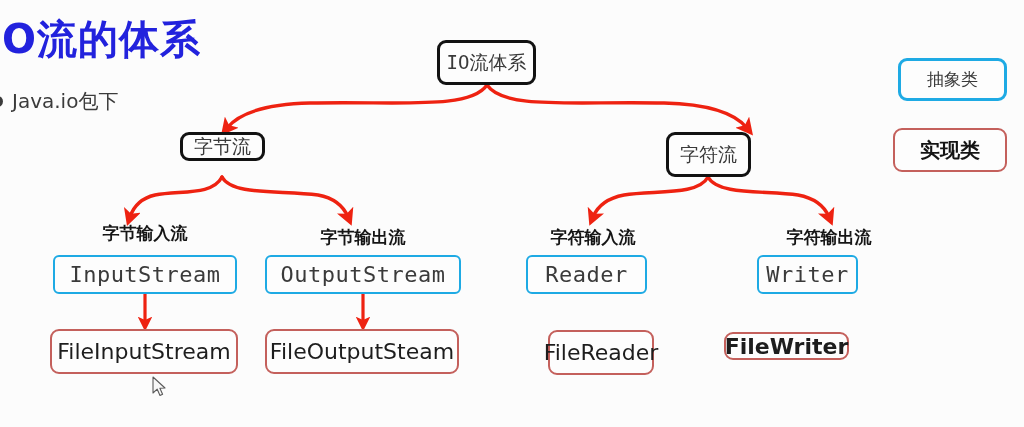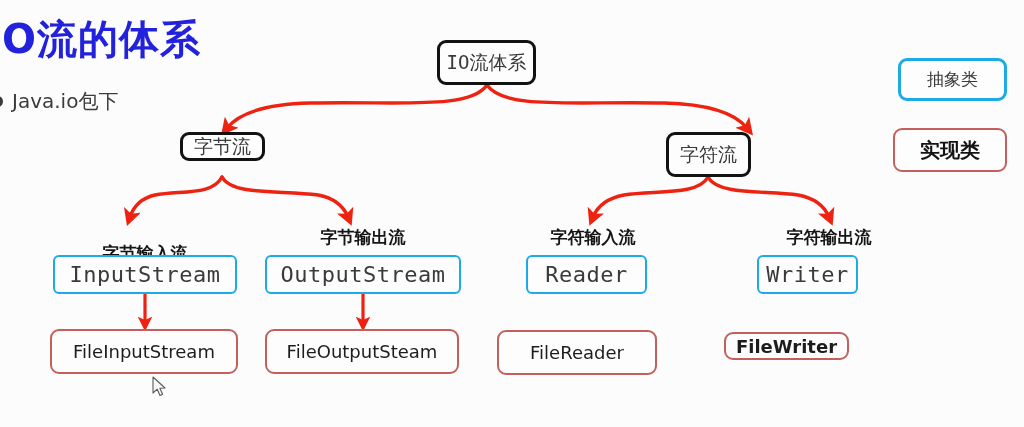--- a/index.html
+++ b/index.html
@@ -80,21 +80,21 @@
     border: 2.5px solid #1eaae4;
     border-radius: 6px;
     font-size: 22px;
     color: #3a3a3a;
     font-family: "DejaVu Sans Mono", monospace;
     letter-spacing: 0.5px;
   }
   .node.concrete {
     border: 2.5px solid #c4605c;
     border-radius: 9px;
-    font-size: 18px;
+    font-size: 22px;
     color: #1d1d1d;
     font-family: "DejaVu Sans", sans-serif;
   }
 
   
   .caption {
     position: absolute;
     font-size: 17px;
     font-weight: 700;
     color: #151515;
@@ -185,41 +185,41 @@
 
     <path d="M 363 293 L 363 323" fill="none" stroke="#ee2211" stroke-width="3.2" marker-end="url(#arrowhead-straight)"></path>
   </svg>
 
   <div class="node root" style="left:437px; top:40px; width:99px; height:45px;">IO流体系</div>
 
   <div class="node branch" style="left:180px; top:132px; width:85px; height:29px;">字节流</div>
 
   <div class="node branch" style="left:666px; top:132px; width:85px; height:45px;">字符流</div>
 
-  <div class="caption" style="left:55px; top:242px; width:180px;">字节输入流</div>
+  <div class="caption" style="left:55px; top:222px; width:180px;">字节输入流</div>
 
   <div class="caption" style="left:273px; top:226px; width:180px;">字节输出流</div>
 
   <div class="caption" style="left:503px; top:226px; width:180px;">字符输入流</div>
 
   <div class="caption" style="left:739px; top:226px; width:180px;">字符输出流</div>
 
   <div class="node abstract" style="left:53px; top:255px; width:184px; height:39px;">InputStream</div>
 
   <div class="node abstract" style="left:265px; top:255px; width:196px; height:39px;">OutputStream</div>
 
   <div class="node abstract" style="left:526px; top:255px; width:121px; height:39px;">Reader</div>
 
   <div class="node abstract" style="left:757px; top:255px; width:101px; height:39px;">Writer</div>
 
   <div class="node concrete" style="left:50px; top:329px; width:188px; height:45px;">FileInputStream</div>
 
   <div class="node concrete" style="left:265px; top:329px; width:194px; height:45px;">FileOutputSteam</div>
 
-  <div class="node concrete" style="left:497px; top:330px; width:160px; height:45px;">FileReader</div>
+  <div class="node concrete" style="left:548px; top:330px; width:106px; height:45px;">FileReader</div>
 
   <div class="node concrete" style="left:724px; top:332px; width:125px; height:28px;font-weight:bold;">FileWriter</div>
 
   <div class="legend-box" id="legend-abstract" style="left:898px; top:58px; width:109px; height:43px;">抽象类</div>
 
   <div class="legend-box" id="legend-concrete" style="left:893px; top:128px; width:114px; height:44px;">实现类</div>
 
   <svg id="mouse-cursor" viewBox="0 0 16 22" xmlns="http://www.w3.org/2000/svg">
     <path d="M 1 1 L 1 17 L 5.2 13.2 L 8 19.5 L 10.6 18.3 L 7.9 12.2 L 13 12 Z" fill="#f7f7f7" stroke="#5a5a5a" stroke-width="1.1" stroke-linejoin="round"></path>
   </svg>

